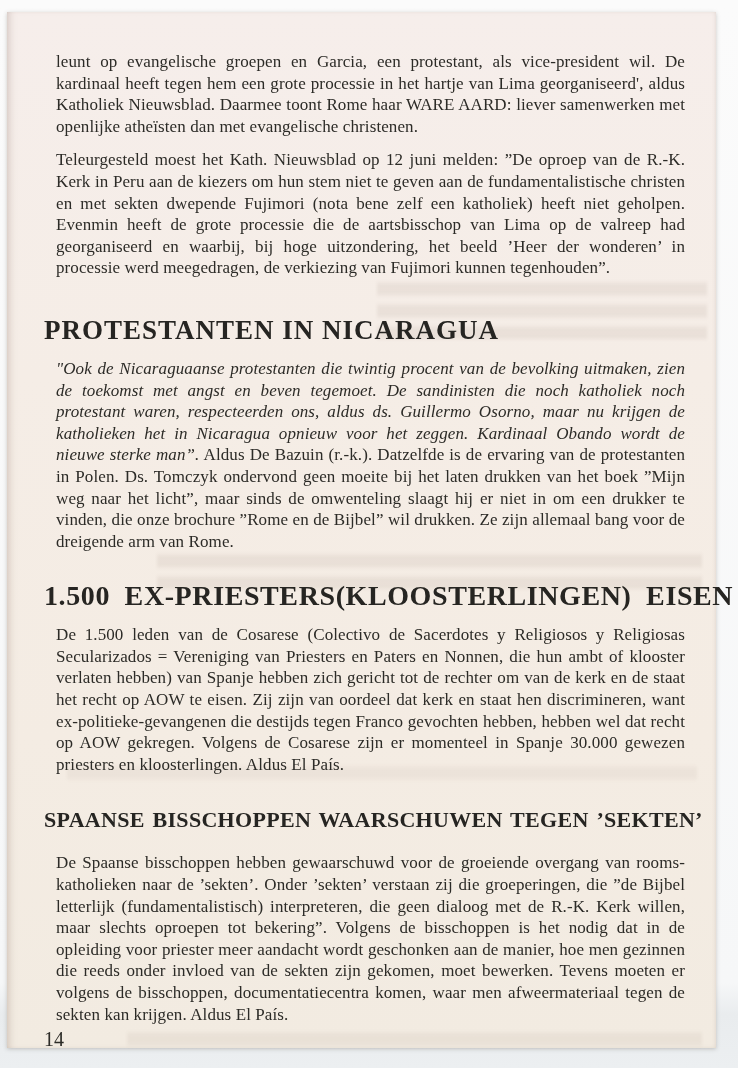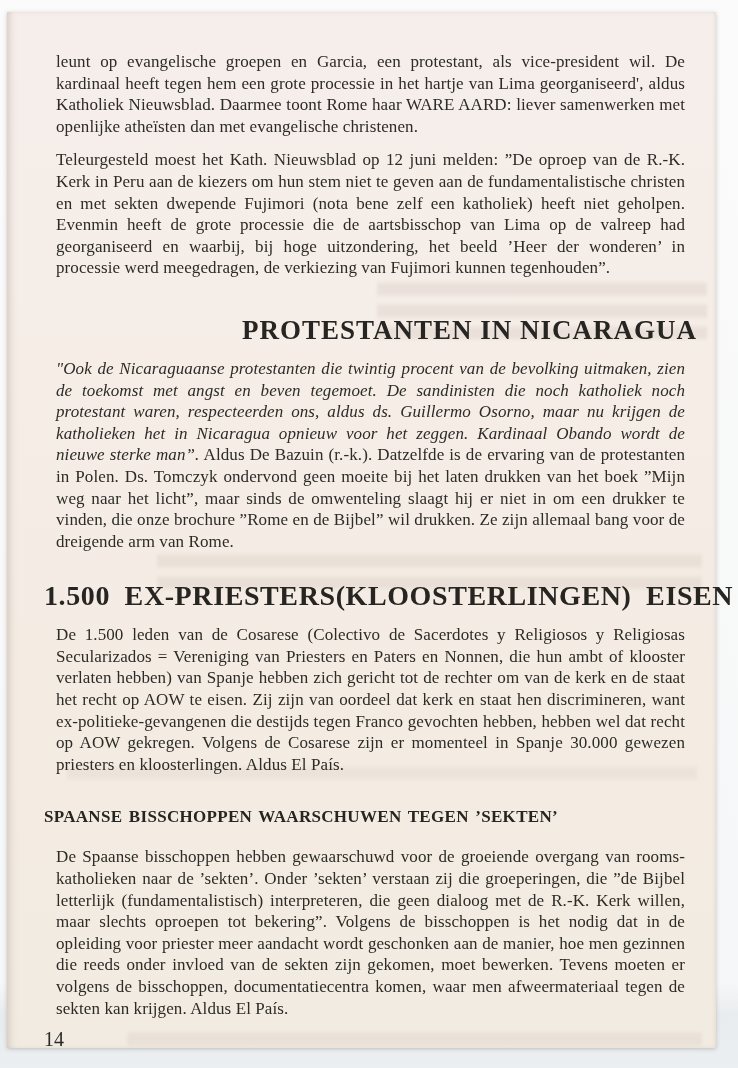--- a/index.html
+++ b/index.html
@@ -44,33 +44,32 @@
     margin: 0;
     font-weight: bold;
     color: #262522;
     white-space: nowrap;
   }
   .h-s1 {
     margin-top: 36px;
     margin-bottom: 2px;
     font-size: 27px;
     letter-spacing: 1px;
-    text-align: right;
   }
   .h-s2 {
     margin-top: 28px;
     margin-bottom: 2px;
     font-size: 28px;
     letter-spacing: 0.6px;
     word-spacing: 7px;
   }
   .h-s3 {
     margin-top: 32px;
     margin-bottom: 19px;
-    font-size: 17px;
+    font-size: 22px;
     letter-spacing: 0.3px;
     word-spacing: 2px;
   }
   .page-number {
     position: absolute;
     left: 37px;
     top: 1016px;
     font-size: 20px;
     color: #2c2b27;
   }

